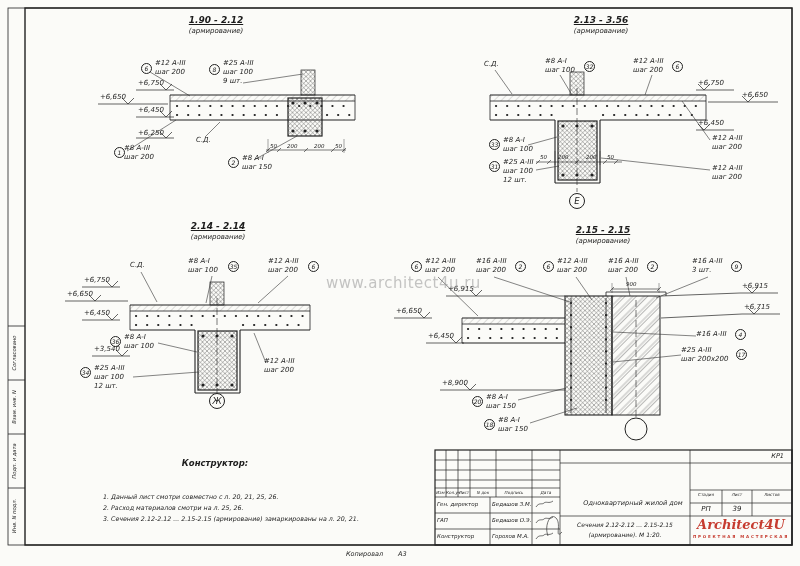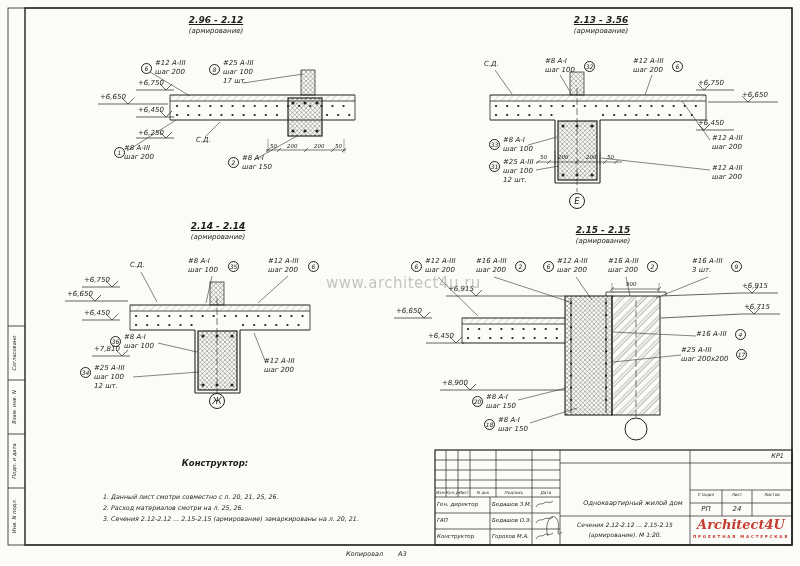--- a/index.html
+++ b/index.html
@@ -228,33 +228,33 @@
   </g>
   <g stroke="#333" fill="none" stroke-width="0.7">
     <path d="M536 507c3 -5 6 -2 8 -4s5 1 9 -2"></path>
     <path d="M536 523c3 -5 6 -2 8 -4s5 1 9 -2"></path>
     <path d="M536 539c3 -5 6 -2 8 -4s5 1 9 -2"></path>
     <path d="M548 536c-4 -10 2 -24 8 -18s-2 22 6 14"></path>
   </g>
 </svg>
 
 <div class="t sec-title" style="left:168px;top:15px;width:96px">
-  <div class="st1">2.96 - 2.12</div>
+  <div class="st1">1.90 - 2.12</div>
   <div class="st2">(армирование)</div>
 </div>
 <div class="num" style="left:141px;top:63px">6</div>
 <div class="t f7" style="left:155px;top:59px">
   <div>#12 А-III</div>
   <div>шаг 200</div>
 </div>
 <div class="num" style="left:209px;top:64px">8</div>
 <div class="t f7" style="left:223px;top:59px">
   <div>#25 А-III</div>
   <div>шаг 100</div>
-  <div>17 шт.</div>
+  <div>9 шт.</div>
 </div>
 <div class="t f7" style="left:138px;top:79px">+6,750</div>
 <div class="t f7" style="left:100px;top:93px">+6,650</div>
 <div class="t f7" style="left:138px;top:106px">+6,450</div>
 <div class="t f7" style="left:138px;top:129px">+6,250</div>
 <div class="t f7" style="left:196px;top:136px">С.Д.</div>
 <div class="num" style="left:114px;top:147px">1</div>
 <div class="t f7" style="left:124px;top:144px">
   <div>#8 А-III</div>
   <div>шаг 200</div>
@@ -323,21 +323,21 @@
 </div>
 <div class="num" style="left:228px;top:261px">35</div>
 <div class="t f7" style="left:268px;top:257px">
   <div>#12 А-III</div>
   <div>шаг 200</div>
 </div>
 <div class="num" style="left:308px;top:261px">6</div>
 <div class="t f7" style="left:84px;top:276px">+6,750</div>
 <div class="t f7" style="left:67px;top:290px">+6,650</div>
 <div class="t f7" style="left:84px;top:309px">+6,450</div>
-<div class="t f7" style="left:94px;top:345px">+7,810</div>
+<div class="t f7" style="left:94px;top:345px">+3,540</div>
 <div class="num" style="left:110px;top:336px">36</div>
 <div class="t f7" style="left:124px;top:333px">
   <div>#8 А-I</div>
   <div>шаг 100</div>
 </div>
 <div class="num" style="left:80px;top:367px">34</div>
 <div class="t f7" style="left:94px;top:364px">
   <div>#25 А-III</div>
   <div>шаг 100</div>
   <div>12 шт.</div>
@@ -427,20 +427,20 @@
 <span class="t f55" style="left:492px;top:501px">Бедашов З.М.</span>
 <span class="t f55" style="left:437px;top:517px">ГАП</span>
 <span class="t f55" style="left:492px;top:517px">Бедашов О.Э.</span>
 <span class="t f55" style="left:437px;top:533px">Конструктор</span>
 <span class="t f55" style="left:492px;top:533px">Горохов М.А.</span>
 <div class="t f65 center" style="left:561px;top:499px;width:144px">Одноквартирный жилой дом</div>
 <span class="t f42 center" style="left:690px;top:492px;width:32px">Стадия</span>
 <span class="t f42 center" style="left:722px;top:492px;width:30px">Лист</span>
 <span class="t f42 center" style="left:752px;top:492px;width:40px">Листов</span>
 <span class="t f7 center" style="left:690px;top:505px;width:32px">РП</span>
-<span class="t f7 center" style="left:722px;top:505px;width:30px">24</span>
+<span class="t f7 center" style="left:722px;top:505px;width:30px">39</span>
 <div class="t f6 center" style="left:561px;top:521px;width:128px">Сечения 2.12-2.12 ... 2.15-2.15</div>
 <div class="t f6 center" style="left:561px;top:531px;width:128px">(армирование). М 1:20.</div>
 <div class="t logo center" style="left:692px;top:518px;width:98px;font-style:italic">Architect4U</div>
 <div class="t logosub center" style="left:692px;top:534px;width:98px">ПРОЕКТНАЯ МАСТЕРСКАЯ</div>
 
 <span class="t f65" style="left:346px;top:550px">Копировал</span>
 <span class="t f65" style="left:398px;top:550px">А3</span>
 
 </body></html>

